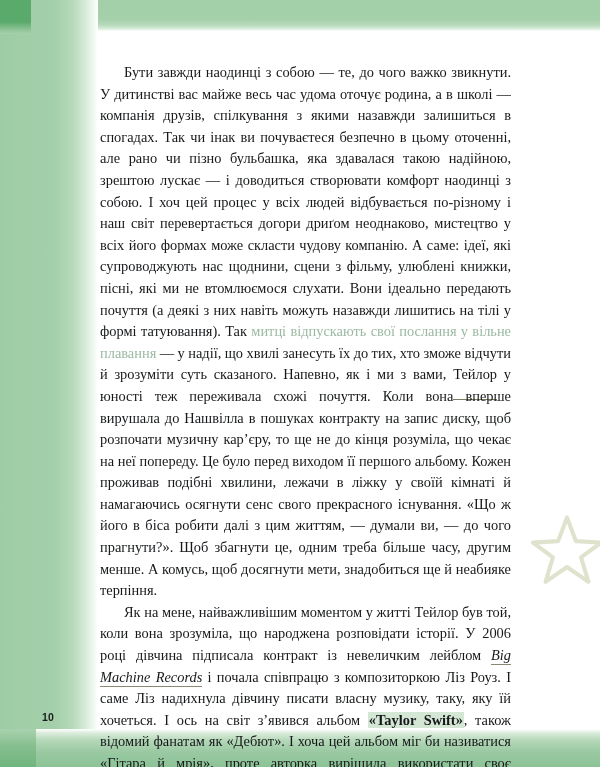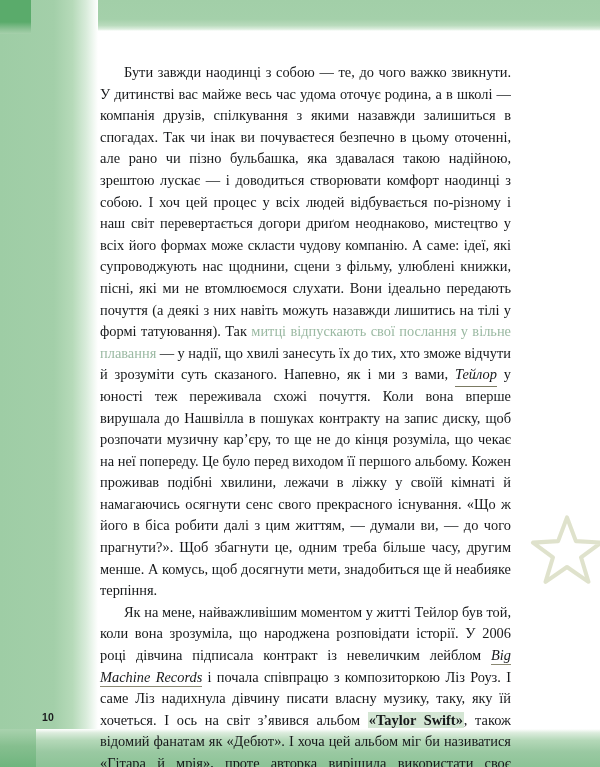--- a/index.html
+++ b/index.html
@@ -94,22 +94,21 @@
   p.para + p.para {
     margin-top: 0;
   }
 
   .accent-green {
     color: #9ab9a2;
   }
   .underline-plain {
     text-decoration: none;
     border-bottom: 1.4px solid #7b7a62;
-    padding-bottom: 4px;
-    font-style: italic;
+    padding-bottom: 17px;
   }
   .title-italic {
     font-style: italic;
     border-bottom: 1.6px solid #8a8872;
     padding-bottom: 1px;
   }
   .hl-green {
     background: #d4e6d4;
     font-weight: bold;
     padding: 0 1px;

